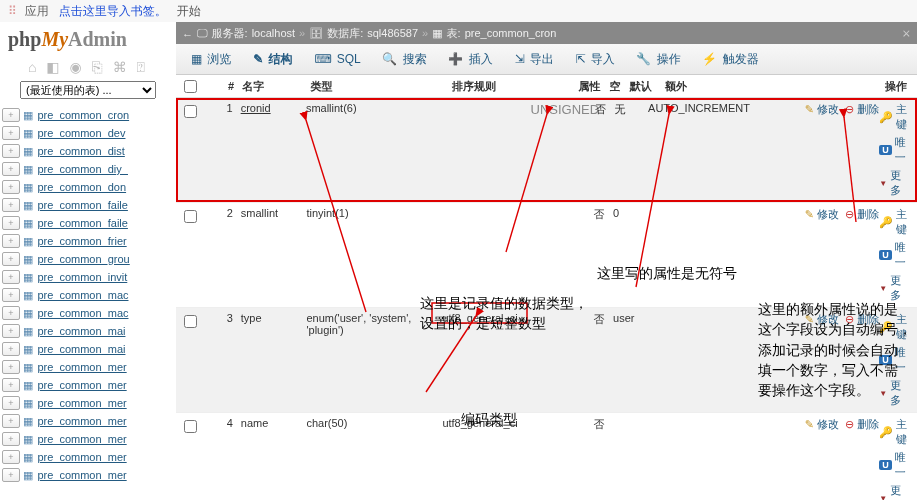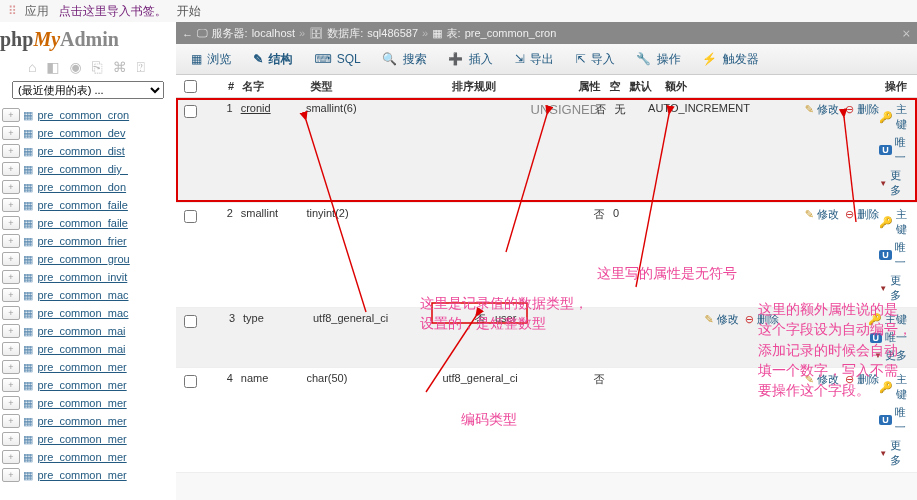--- a/index.html
+++ b/index.html
@@ -1,24 +1,24 @@
 <!DOCTYPE html>
 <html><head>
 <meta charset="utf-8">
 <style>
 html,body{margin:0;padding:0;font-family:"Microsoft YaHei",Arial,sans-serif;font-size:12px;color:#444;background:#fff}
 body{width:917px;height:500px;overflow:hidden;position:relative}
 .top-bar{height:22px;background:#f7f7f7;border-bottom:1px solid #ddd;display:flex;align-items:center;padding:0 8px;gap:10px;color:#666}
 .top-bar .dots{color:#d99;letter-spacing:-2px}
 .left-panel{position:absolute;left:0;top:22px;width:176px;bottom:0;background:#fff;border-right:1px solid #ddd;overflow:hidden}
-.logo{padding:6px 0;font-size:20px;font-weight:bold;font-family:Georgia,serif;color:#555}
+.logo{padding:6px 8px;font-size:20px;font-weight:bold;font-family:Georgia,serif;color:#555}
 .logo .my{color:#cc6600;font-style:italic}
 .logo .admin{color:#888}
 .nav-dots{text-align:center;padding:2px 0;color:#bbb;letter-spacing:3px;font-size:14px}
-.recent-select{margin:3px 12px}
+.recent-select{margin:3px 20px}
 .recent-select select{width:100%;font-size:11px;padding:1px}
 .tree{padding:4px 0 0 2px}
 .tree-item{display:flex;align-items:center;height:16px;padding:1px 0;white-space:nowrap;overflow:hidden;cursor:pointer}
 .tree-item .expand{width:16px;height:12px;display:inline-flex;align-items:center;justify-content:center;color:#999;font-size:9px;border:1px solid #aaa;background:linear-gradient(#fff,#eee);margin-right:3px;border-radius:2px}
 .tree-item .table-icon{color:#5b8ab0;margin-right:4px;font-size:11px}
 .tree-item .name{color:#235a81;text-decoration:underline;font-size:11px}
 .right-panel{position:absolute;left:176px;right:0;top:22px;bottom:0;background:#f8f8f8;overflow:hidden}
 .breadcrumb{background:#888;color:#eee;height:22px;display:flex;align-items:center;padding:0 6px;font-size:11px;gap:4px}
 .breadcrumb .close{margin-left:auto;color:#ccc;cursor:pointer}
 .breadcrumb .sep{color:#bbb}
@@ -44,35 +44,35 @@
 .row.even{background:#fff}
 .row.highlight{box-shadow:inset 0 0 0 2px #d00}
 .row .txt{color:#333}
 .row .pk{text-decoration:underline;font-weight:normal}
 .row .lnk{color:#235a81;display:inline-flex;align-items:center;gap:3px;cursor:pointer}
 .row .lnk.key{color:#235a81}
 .row .more-stack{display:flex;flex-direction:column;gap:3px;align-items:flex-end}
 .row .wei{color:#235a81;display:inline-flex;align-items:center;gap:3px;cursor:pointer}
 .row .more{color:#235a81;display:inline-flex;align-items:center;gap:3px;cursor:pointer}
 .row .unsigned{color:#888;font-size:13px}
-.annot{position:absolute;color:#ec4899;font-size:14px;font-family:"SimSun",serif;pointer-events:none;z-index:50;line-height:1.45}
+.annot{position:absolute;color:#000000;font-size:14px;font-family:"SimSun",serif;pointer-events:none;z-index:50;line-height:1.45}
 svg.arrows{position:absolute;left:176px;top:22px;pointer-events:none;z-index:40}
 .lnk .edit-ico{color:#c89a2e}
 .lnk .del-ico{color:#c33}
 .lnk .key-ico{color:#d4a017}
 .wei .u-ico{background:#2a6fb5;color:#fff;font-weight:bold;padding:0 3px;border-radius:2px;font-size:9px}
 .more .tri{color:#9a2e2e;font-size:8px}
 </style>
 </head>
 <body>
 
 <div class="top-bar">
   <span class="dots">⠿</span>
   <span>应用</span>
-  <span style="color:#701a75">点击这里导入书签。</span>
+  <span style="color:#1d4ed8">点击这里导入书签。</span>
   <span style="color:#555">开始</span>
 </div>
 
 <div class="left-panel">
   <div class="logo">
     <span>php</span><span class="my">My</span><span class="admin">Admin</span>
   </div>
   <div class="nav-dots">⌂ ◧ ◉ ⎘ ⌘ ⍰</div>
   <div class="recent-select">
     <select title="(最近使用的表) ...">
@@ -278,21 +278,21 @@
             <span class="lnk key"><span class="key-ico">🔑</span>主键</span>
             <span class="wei"><span class="u-ico">U</span>唯一</span>
             <span class="more"><span class="tri">▼</span>更多</span>
           </div>
         </div>
       </div>
       <div class="row even">
         <div class="col-chk"><input type="checkbox" style=""></div>
         <div class="col-hash txt">2</div>
         <div class="col-name"><span class="txt ">smallint</span></div>
-        <div class="col-type txt">tinyint(2)</div>
+        <div class="col-type txt">tinyint(1)</div>
         <div class="col-coll txt"></div>
         <div class="col-attr"><span class="unsigned"></span></div>
         <div class="col-null txt">否</div>
         <div class="col-default txt">0</div>
         <div class="col-extra txt"></div>
         <div class="col-ops">
           <span class="lnk"><span class="edit-ico">✎</span>修改</span>
           <span class="lnk"><span class="del-ico">⊖</span>删除</span>
         </div>
         <div class="col-actions">
@@ -300,20 +300,21 @@
             <span class="lnk key"><span class="key-ico">🔑</span>主键</span>
             <span class="wei"><span class="u-ico">U</span>唯一</span>
             <span class="more"><span class="tri">▼</span>更多</span>
           </div>
         </div>
       </div>
       <div class="row odd">
         <div class="col-chk"><input type="checkbox" style=""></div>
         <div class="col-hash txt">3</div>
         <div class="col-name"><span class="txt ">type</span></div>
+        <div class="col-type txt">enum('user', 'system', 'plugin')</div>
         <div class="col-coll txt">utf8_general_ci</div>
         <div class="col-attr"><span class="unsigned"></span></div>
         <div class="col-null txt">否</div>
         <div class="col-default txt">user</div>
         <div class="col-extra txt"></div>
         <div class="col-ops">
           <span class="lnk"><span class="edit-ico">✎</span>修改</span>
           <span class="lnk"><span class="del-ico">⊖</span>删除</span>
         </div>
         <div class="col-actions">

